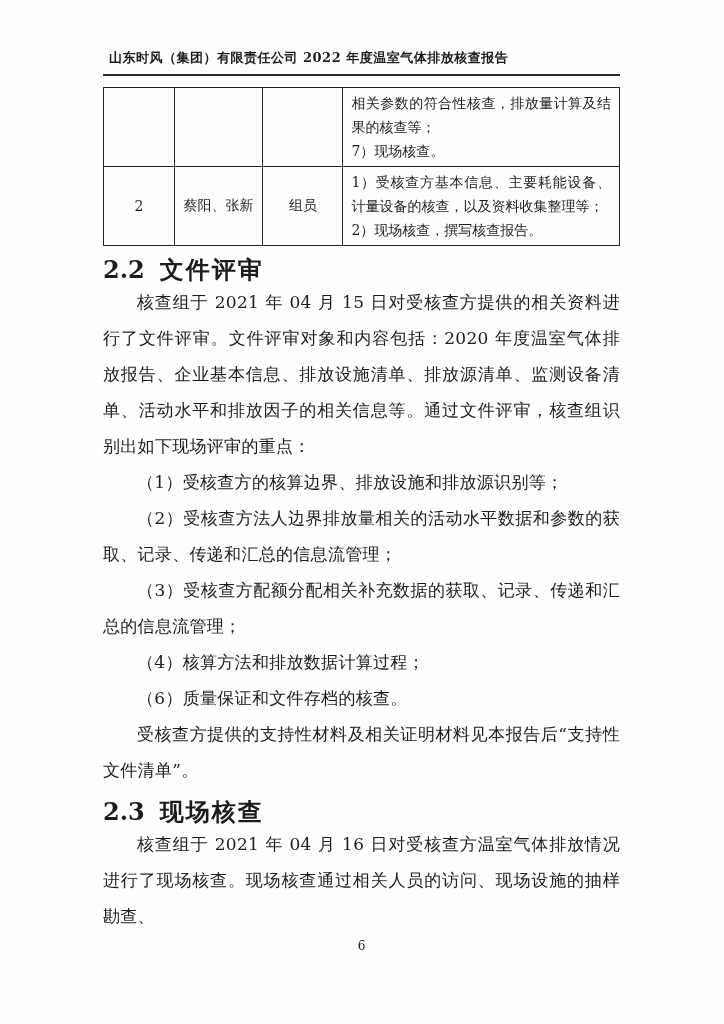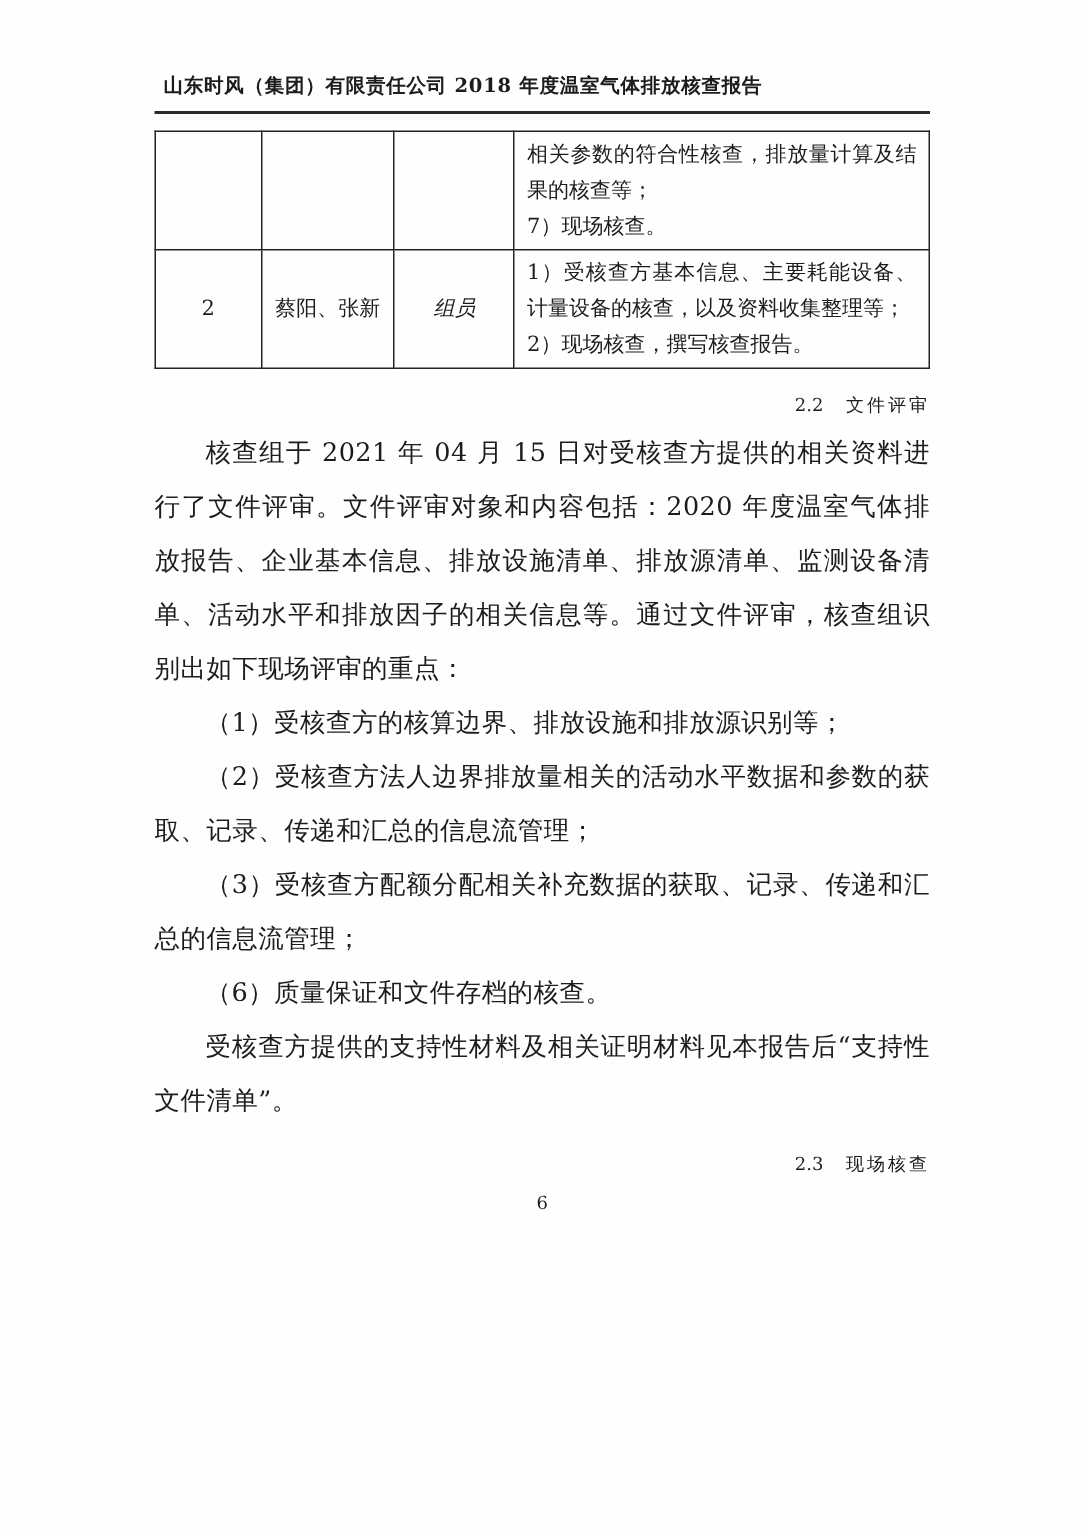--- a/index.html
+++ b/index.html
@@ -30,36 +30,35 @@
     margin-top: 11px;
     font-size: 14px;
   }
   table.team-table td {
     border: 1px solid #232323;
     padding: 3px 8px;
     vertical-align: middle;
   }
   .col-index  { width: 13.7%; }
   .col-members{ width: 17.2%; }
-  .col-role   { width: 15.5%; font-style: italic; }
+  .col-role   { width: 15.5%; }
   .col-duties { width: 53.6%; }
   .row-1 { height: 74px; }
   .row-2 { height: 70px; }
   .cell-center { text-align: center; }
   .cell-duties {
     text-align: justify;
     line-height: 24px;
     white-space: pre-line;
   }
   .section-heading {
     margin-top: 10px;
-    font-size: 12px;
-    font-weight: normal;
+    font-size: 24px;
+    font-weight: bold;
     line-height: 28px;
-    text-align: right;
   }
   .heading-num {
     font-family: "DejaVu Serif", "Liberation Serif", serif;
     margin-right: 15px;
   }
   .heading-title {
     font-family: "DejaVu Sans", "Liberation Sans", sans-serif;
     letter-spacing: 2px;
   }
   .body-para {
@@ -75,21 +74,21 @@
     line-height: 18px;
     margin-top: 3px;
   }
 </style>
 </head>
 <body>
 
 <div class="page">
 
   <div class="doc-header">
-    <span>山东时风（集团）有限责任公司 2018 年度温室气体排放核查报告</span>
+    <span>山东时风（集团）有限责任公司 2022 年度温室气体排放核查报告</span>
   </div>
 
   <table class="team-table">
     <tbody>
         <tr class="row-1">
       <td class="col-index cell-center"></td>
       <td class="col-members cell-center"></td>
       <td class="col-role cell-center"></td>
       <td class="col-duties cell-duties">相关参数的符合性核查，排放量计算及结果的核查等；
 7）现场核查。</td>
@@ -106,24 +105,26 @@
 
   <div class="section-heading">
     <span class="heading-num">2.2</span><span class="heading-title">文件评审</span>
   </div>
 
   <p class="body-para">核查组于 2021 年 04 月 15 日对受核查方提供的相关资料进行了文件评审。文件评审对象和内容包括：2020 年度温室气体排放报告、企业基本信息、排放设施清单、排放源清单、监测设备清单、活动水平和排放因子的相关信息等。通过文件评审，核查组识别出如下现场评审的重点：</p>
 
   <p class="body-para">（1）受核查方的核算边界、排放设施和排放源识别等；</p>
   <p class="body-para">（2）受核查方法人边界排放量相关的活动水平数据和参数的获取、记录、传递和汇总的信息流管理；</p>
   <p class="body-para">（3）受核查方配额分配相关补充数据的获取、记录、传递和汇总的信息流管理；</p>
+  <p class="body-para">（4）核算方法和排放数据计算过程；</p>
   <p class="body-para">（6）质量保证和文件存档的核查。</p>
 
   <p class="body-para">受核查方提供的支持性材料及相关证明材料见本报告后“支持性文件清单”。</p>
 
   <div class="section-heading">
     <span class="heading-num">2.3</span><span class="heading-title">现场核查</span>
   </div>
 
+  <p class="body-para">核查组于 2021 年 04 月 16 日对受核查方温室气体排放情况进行了现场核查。现场核查通过相关人员的访问、现场设施的抽样勘查、</p>
 
   <div class="page-number">6</div>
 
 </div>
 
 </body></html>

